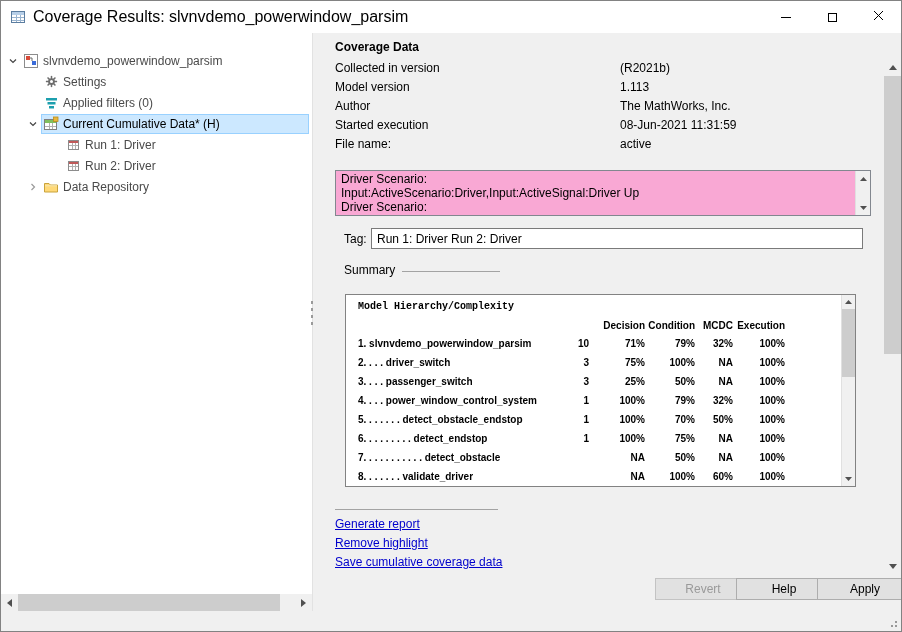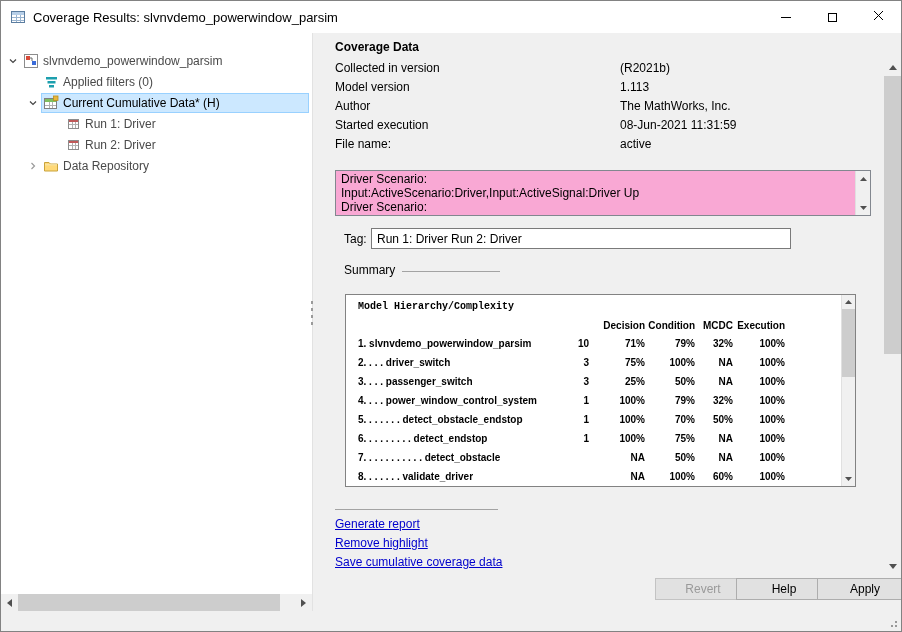--- a/index.html
+++ b/index.html
@@ -3,21 +3,21 @@
 <meta charset="utf-8">
 <style>
   *{margin:0;padding:0;box-sizing:border-box;}
   html,body{width:902px;height:632px;overflow:hidden;}
   body{font-family:"Liberation Sans",sans-serif;font-size:12px;color:#000;background:#fff;}
   .window{position:relative;width:902px;height:632px;border:1px solid #828282;background:#f0f0f0;overflow:hidden;}
 
   
   .titlebar{position:absolute;left:0;top:0;right:0;height:32px;background:#fff;display:flex;align-items:center;}
   .app-icon{width:16px;height:16px;margin:0 7px 0 9px;flex:none;}
-  .title-text{font-size:13px;white-space:nowrap;}
+  .title-text{font-size:16px;white-space:nowrap;}
   .win-controls{margin-left:auto;display:flex;align-self:stretch;}
   .win-btn{width:46px;display:flex;align-items:center;justify-content:center;}
   .min-glyph{width:10px;height:1px;background:#000;display:inline-block;}
   .max-glyph{width:9px;height:9px;border:1px solid #000;display:inline-block;}
 
   
   .tree-panel{position:absolute;left:0;top:32px;width:312px;height:578px;background:#fff;border-right:1px solid #e2e2e2;padding-top:17px;overflow:hidden;}
   .tree-item{height:21px;display:flex;align-items:center;}
   .lvl0{padding-left:4px;} .lvl1{padding-left:24px;} .lvl2{padding-left:46px;}
   .chev{width:16px;height:16px;flex:none;display:flex;align-items:center;justify-content:center;}
@@ -48,21 +48,21 @@
   .group-header .h-line{flex:1;border-top:1px solid #a3a3a3;margin-left:7px;position:relative;top:1px;}
   .desc-header{left:31px;top:120px;width:527px;margin-top:33px;}
   .summary-header{left:31px;top:230px;width:156px;}
   .desc-box{position:absolute;left:22px;top:137px;width:536px;height:46px;background:#f9a8d4;border:1px solid #82878f;display:flex;}
   .desc-text{flex:1;padding:1px 5px;line-height:14px;overflow:hidden;}
   .desc-line{white-space:nowrap;}
   .mini-scroll{width:15px;flex:none;background:#f0f0f0;position:relative;border-left:1px solid #e0e0e0;}
   .ms-up{position:absolute;top:1px;left:0;width:14px;height:13px;display:flex;align-items:center;justify-content:center;}
   .ms-down{position:absolute;bottom:1px;left:0;width:14px;height:13px;display:flex;align-items:center;justify-content:center;}
   .tag-label{position:absolute;left:31px;top:199px;}
-  .tag-input{position:absolute;left:58px;top:195px;width:420px;height:21px;background:#fff;border:1px solid #7a7a7a;display:flex;align-items:center;padding:0 5px;white-space:nowrap;overflow:hidden;}
+  .tag-input{position:absolute;left:58px;top:195px;width:492px;height:21px;background:#fff;border:1px solid #7a7a7a;display:flex;align-items:center;padding:0 5px;white-space:nowrap;overflow:hidden;}
 
   
   .sum-table{position:absolute;left:32px;top:261px;width:511px;height:193px;background:#fff;border:1px solid #828282;overflow:hidden;font-size:10px;font-weight:bold;}
   .tbl-caption{padding:6px 0 0 12px;white-space:nowrap;font-family:Liberation Mono, monospace;}
   .tbl-cols,.tbl-row{display:grid;grid-template-columns:1fr 36px 56px 50px 38px 52px;padding:0 70px 0 12px;height:19px;align-items:center;}
   .tbl-cols{margin-top:5px;height:16px;}
   .tbl-cols span,.tbl-row .num{text-align:right;white-space:nowrap;}
   .cell-name{text-align:left;white-space:nowrap;overflow:hidden;}
   .tbl-rows{margin-top:1px;}
   .tbl-scroll{position:absolute;right:0;top:0;bottom:0;width:14px;background:#f0f0f0;border-left:1px solid #e0e0e0;}
@@ -132,20 +132,38 @@
               <rect x="1.5" y="1.5" width="13" height="13" fill="#fff" stroke="#8c8c8c"></rect>
               <rect x="3" y="3" width="4" height="4" fill="#d84a38"></rect>
               <rect x="9" y="8" width="4" height="4" fill="#3a6bd8"></rect>
               <path d="M7 5 H9 V8" fill="none" stroke="#6a6a6a"></path>
             </svg>
           </span>
         <span class="tlabel">slvnvdemo_powerwindow_parsim</span>
       </span>
     </div>
 
+    <div class="tree-item lvl1">
+      <span class="chev"></span>
+      <span class="row-body">
+        <span class="ticon">
+            <svg width="15" height="15" viewBox="0 0 16 16">
+              <g stroke="#6d6d6d" stroke-width="1.6">
+                <line x1="8" y1="2" x2="8" y2="14"></line>
+                <line x1="2" y1="8" x2="14" y2="8"></line>
+                <line x1="3.8" y1="3.8" x2="12.2" y2="12.2"></line>
+                <line x1="12.2" y1="3.8" x2="3.8" y2="12.2"></line>
+              </g>
+              <circle cx="8" cy="8" r="3.6" fill="#6d6d6d"></circle>
+              <circle cx="8" cy="8" r="1.6" fill="#fff"></circle>
+            </svg>
+          </span>
+        <span class="tlabel">Settings</span>
+      </span>
+    </div>
 
     <div class="tree-item lvl1">
       <span class="chev"></span>
       <span class="row-body">
         <span class="ticon">
             <svg width="15" height="15">
               <rect x="2" y="3" width="11" height="2.5" fill="#1d9fae"></rect>
               <rect x="3.5" y="7" width="8" height="2.5" fill="#1d9fae"></rect>
               <rect x="5" y="11" width="5" height="2.5" fill="#1d9fae"></rect>
             </svg>

